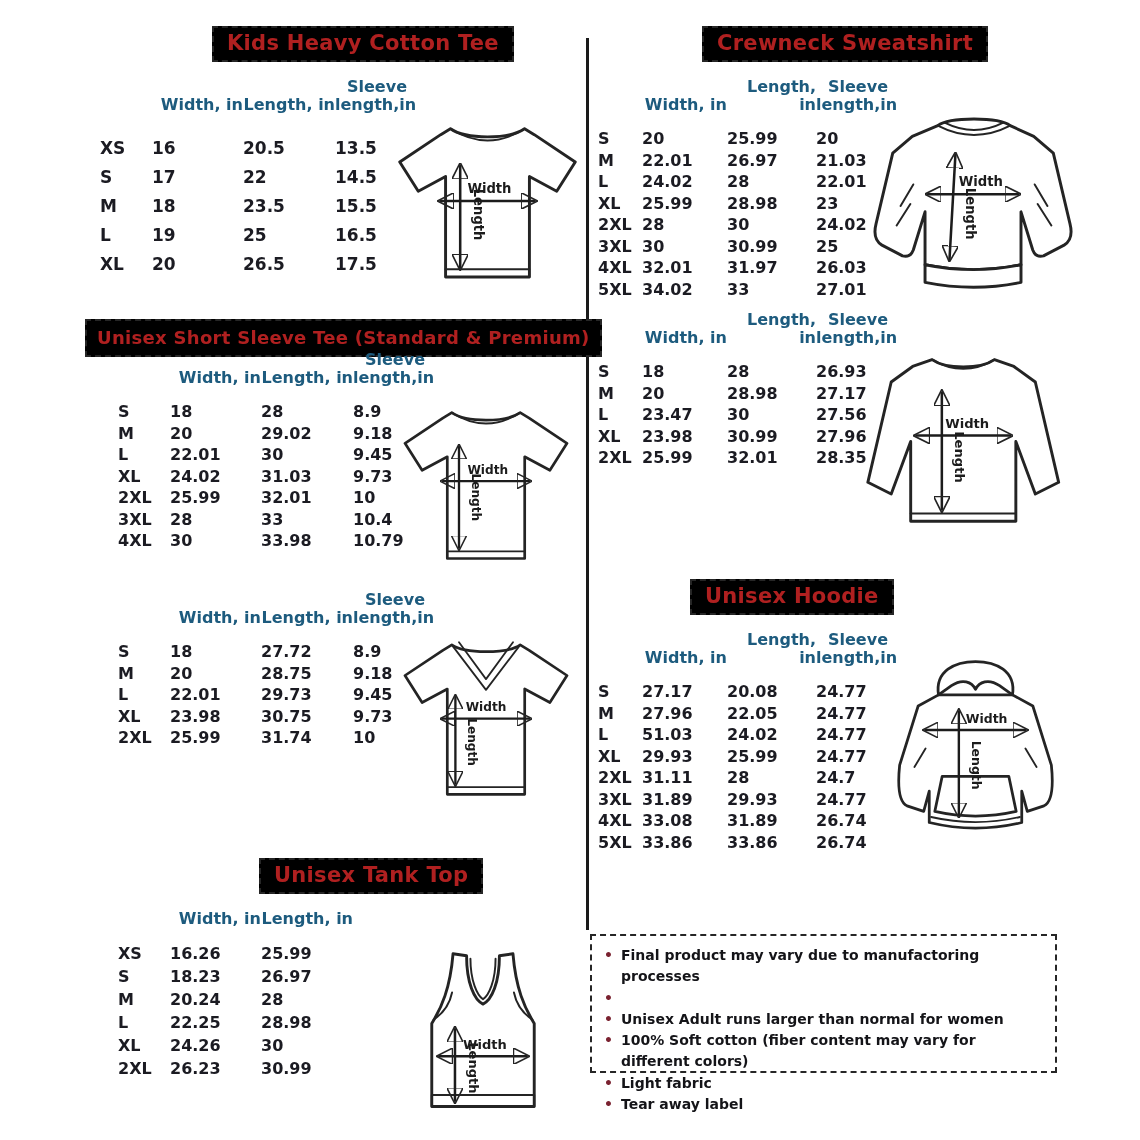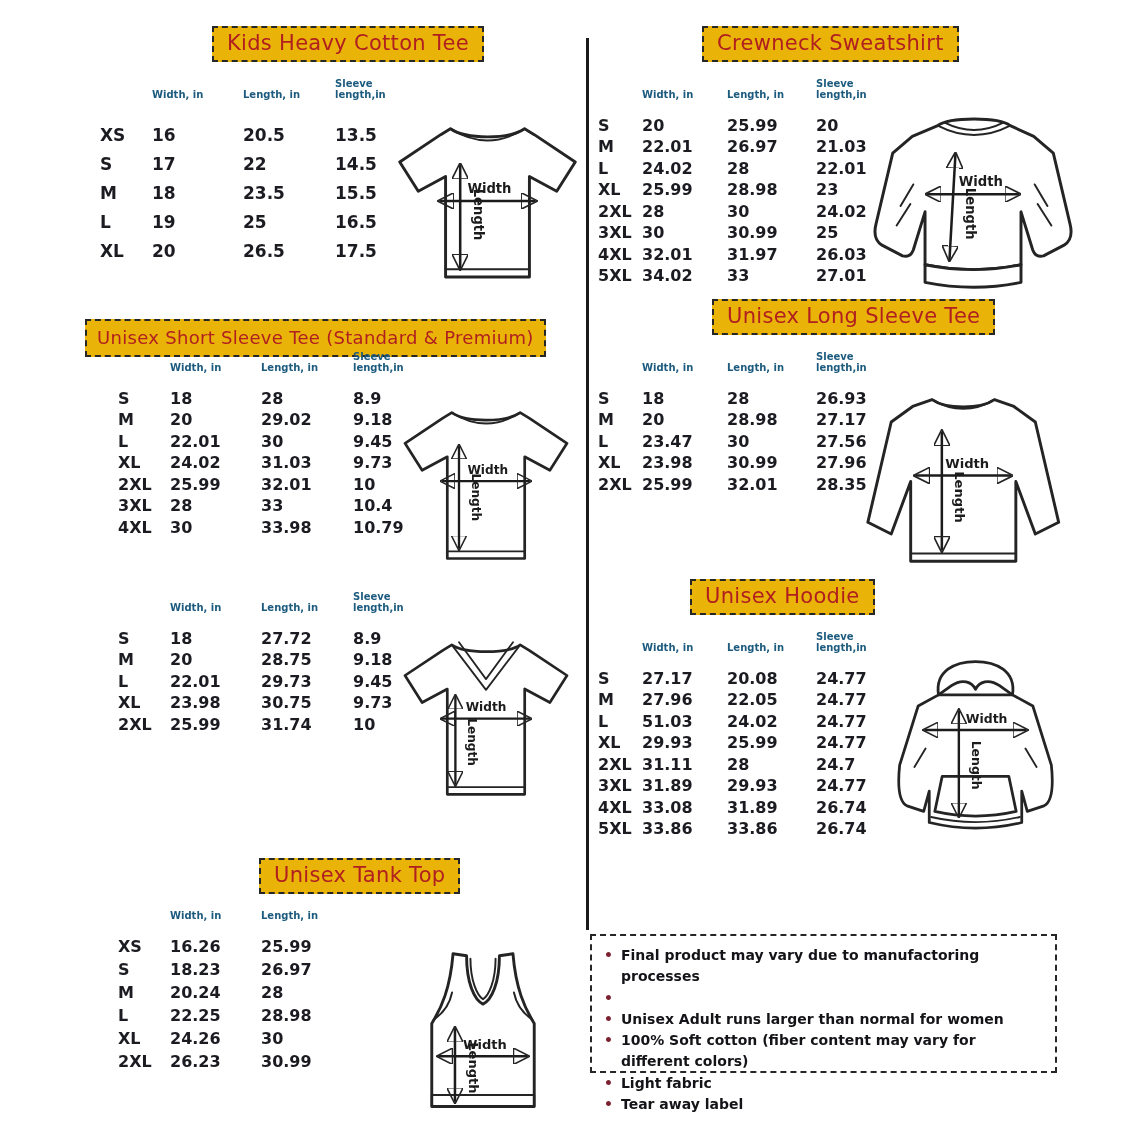--- a/index.html
+++ b/index.html
@@ -4,31 +4,31 @@
 <style>
   * { margin:0; padding:0; box-sizing:border-box; }
   html,body { width:1140px; height:1140px; background:#ffffff; overflow:hidden;
     font-family:"DejaVu Sans", sans-serif; color:#1b1b22; }
   #canvas { position:relative; width:1140px; height:1140px; background:#ffffff; }
 
   .divider { position:absolute; left:586px; top:38px; width:3px; height:892px; background:#1a1a1a; }
 
   .section { position:absolute; }
   .title-row { height:40px; }
-  .title-box { display:inline-block; border:2px dashed #262626; background:#eab308;
-    padding:3px 13px 5px; font-weight:normal; font-size:21px; letter-spacing:.3px;
+  .title-box { display:inline-block; border:2px dashed #262626; background:#000000;
+    padding:3px 13px 5px; font-weight:bold; font-size:21px; letter-spacing:.3px;
     color:#b02020; white-space:nowrap; }
   #sec-std .title-box { font-size:18px; padding:6px 10px 7px;margin-top:20px; }
 
   .content { position:relative; margin-top:12px; }
 
   .table { }
   .hrow, .row { display:grid; grid-template-columns:var(--cols); align-items:center; }
   .hrow { margin-bottom:14px; align-items:end; }
-  .hcell { color:#1d5b7e; font-weight:bold; font-size:10px; line-height:1.12; }
+  .hcell { color:#1d5b7e; font-weight:bold; font-size:16px; line-height:1.12;text-align:right; }
   .hcell.slv { max-width:72px; }
   .cell { font-weight:bold; font-size:16px; color:#1b1b22; }
   .row { height:21.5px; }
 
   #sec-kids .table, #sec-crew .table { }
   #sec-kids .table { padding-left:16px; --cols:52px 91px 92px 80px; }
   #sec-std .table, #sec-vneck .table { padding-left:34px; --cols:52px 91px 92px 80px; }
   #sec-tank .table { padding-left:34px; --cols:52px 91px 92px; }
   #sec-crew .table, #sec-long .table, #sec-hoodie .table { padding-left:2px; --cols:44px 85px 89px 80px; }
 
@@ -286,23 +286,20 @@
         <path class="detail" d="M57,168 L143,168"></path>
         <line class="arrow" x1="52" y1="90" x2="148" y2="90" marker-start="url(#ah)" marker-end="url(#ah)"></line>
         <line class="arrow" x1="70" y1="52" x2="70" y2="164" marker-start="url(#ah)" marker-end="url(#ah)"></line>
         <text x="102" y="82" text-anchor="middle">Width</text>
         <text transform="translate(84,108) rotate(90)" text-anchor="middle">Length</text>
       </svg>
     </div>
   </div>
 
   <div class="section" id="sec-long" style="left:596px;top:299px;width:544px;">
-    <div class="title-row" style="padding-left:116px;">
-      <span class="title-box">Unisex Long Sleeve Tee</span>
-    </div>
     <div class="content">
       <div class="table">
         <div class="hrow">
           <span class="hcell"></span>
           <span class="hcell">Width, in</span>
           <span class="hcell">Length, in</span>
           <span class="hcell slv">Sleeve length,in</span>
         </div>
         <div>
 

